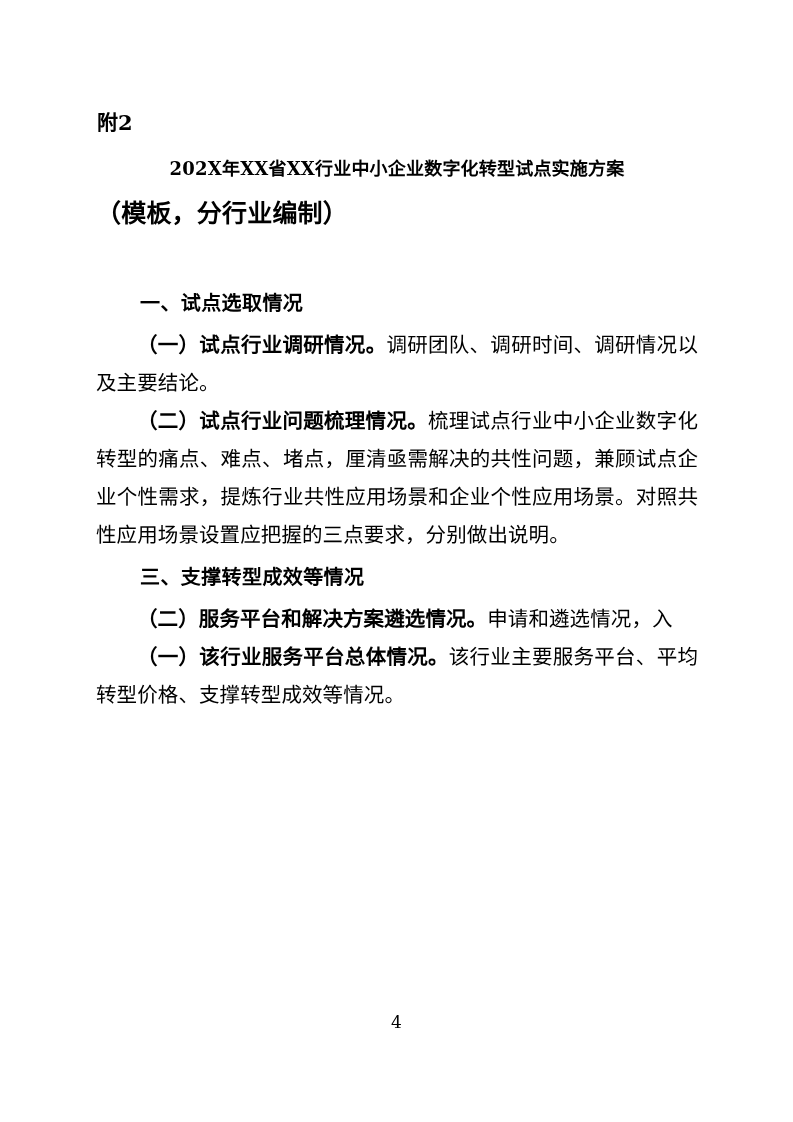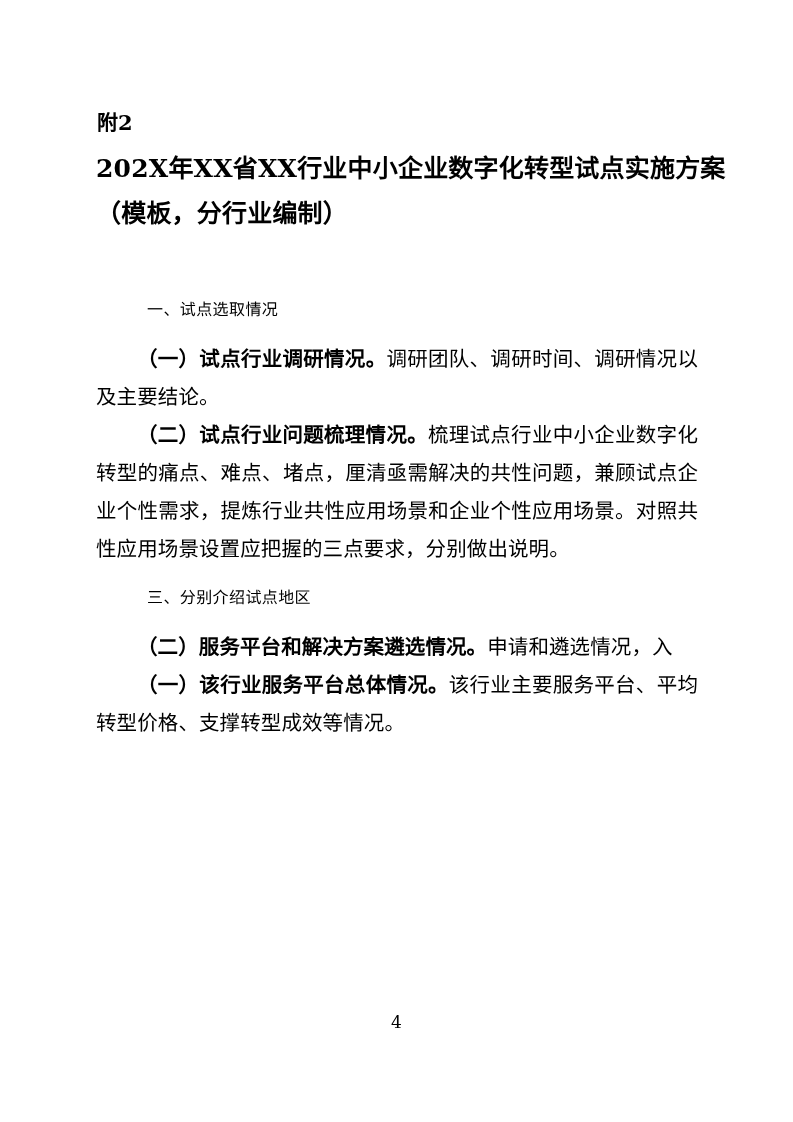--- a/index.html
+++ b/index.html
@@ -40,21 +40,21 @@
     line-height: 38px;
     letter-spacing: 0px;
     text-align: left;
     margin: 0 0 4px 1px;
   }
 
   
   .doc-title {
     font-family: "DejaVu Serif", "Liberation Serif", serif;
     font-weight: 700;
-    font-size: 25px;
+    font-size: 18px;
     line-height: 45px;
     text-align: center;
     margin: 0;
     letter-spacing: 0.2px;
     white-space: nowrap;
   }
   .doc-subtitle {
     font-family: "DejaVu Serif", "Liberation Serif", serif;
     font-weight: 700;
     font-size: 25px;
@@ -62,24 +62,24 @@
     text-align: left;
     margin: 0;
     letter-spacing: 0.2px;
   }
 
   .title-gap { height: 44px; }
 
   
   .section-heading {
     font-family: "DejaVu Sans", "Liberation Sans", sans-serif;
-    font-weight: 400;
-    font-size: 16px;
+    font-weight: 700;
+    font-size: 20px;
     line-height: 38px;
-    margin: 11px;
+    margin: 4px;
     text-indent: 40px;
     letter-spacing: 0.4px;
   }
 
   
   .body-paragraph {
     font-family: "DejaVu Serif", "Liberation Serif", serif;
     font-weight: 400;
     font-size: 20.5px;
     line-height: 38px;
@@ -128,21 +128,21 @@
 
 
     <p class="body-paragraph">
       <span class="lead">（一）试点行业调研情况。</span><span>调研团队、调研时间、调研情况以及主要结论。</span>
     </p>
 
     <p class="body-paragraph">
       <span class="lead">（二）试点行业问题梳理情况。</span><span>梳理试点行业中小企业数字化转型的痛点、难点、堵点，厘清亟需解决的共性问题，兼顾试点企业个性需求，提炼行业共性应用场景和企业个性应用场景。对照共性应用场景设置应把握的三点要求，分别做出说明。</span>
     </p>
 
-    <h3 class="section-heading">三、分别介绍试点地区</h3>
+    <h3 class="section-heading">三、支撑转型成效等情况</h3>
 
     <p class="body-paragraph">
       <span class="lead">（二）服务平台和解决方案遴选情况。</span><span>申请和遴选情况，入</span>
     </p>
 
     <p class="body-paragraph">
       <span class="lead">（一）该行业服务平台总体情况。</span><span>该行业主要服务平台、平均转型价格、支撑转型成效等情况。</span>
     </p>
 
   </div>

